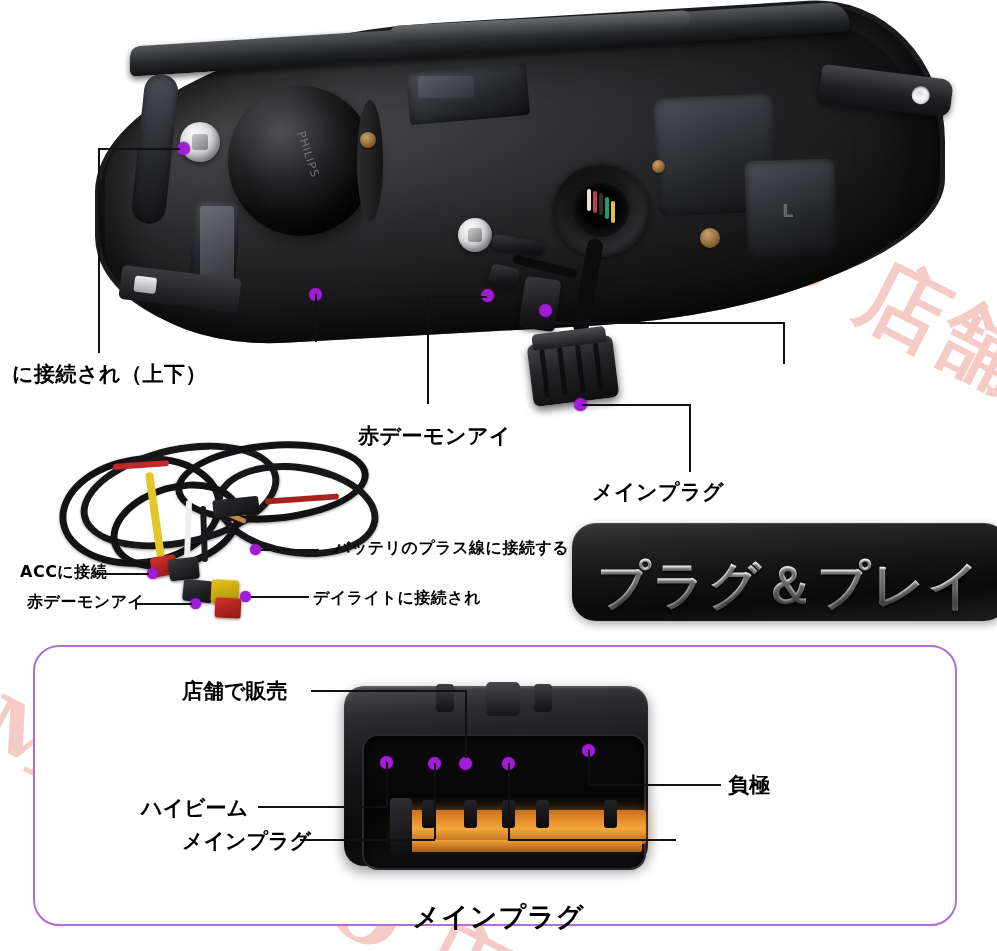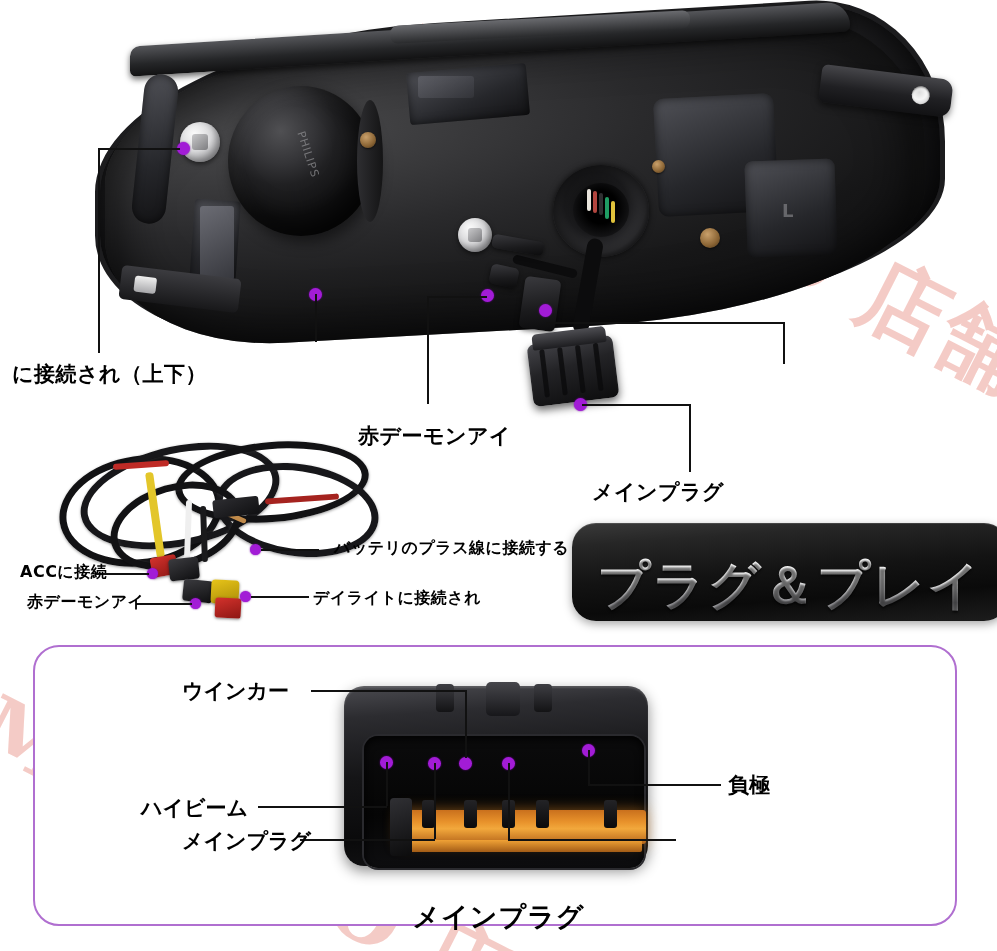--- a/index.html
+++ b/index.html
@@ -435,21 +435,21 @@
   </div>
 
   <div class="dot" style="left:380px;top:756px;"></div>
   <div class="dot" style="left:428px;top:757px;"></div>
   <div class="dot" style="left:459px;top:757px;"></div>
   <div class="dot" style="left:502px;top:757px;"></div>
   <div class="dot" style="left:582px;top:744px;"></div>
 
   <div class="ln lnv" style="left:465px;top:690px;height:68px;"></div>
   <div class="ln lnh" style="left:311px;top:690px;width:155px;"></div>
-  <div class="panel-lbl" style="left:182px;top:677px;font-size:21px;">ウインカー</div>
+  <div class="panel-lbl" style="left:182px;top:677px;font-size:21px;">店舗で販売</div>
 
   <div class="ln lnv" style="left:386px;top:762px;height:44px;"></div>
   <div class="ln lnh" style="left:258px;top:806px;width:129px;"></div>
   <div class="panel-lbl" style="left:141px;top:794px;font-size:21px;">ハイビーム</div>
 
   <div class="ln lnv" style="left:434px;top:763px;height:76px;"></div>
   <div class="ln lnh" style="left:300px;top:839px;width:135px;"></div>
   <div class="panel-lbl" style="left:182px;top:827px;font-size:21px;">メインプラグ</div>
 
   <div class="ln lnv" style="left:588px;top:750px;height:34px;"></div>

